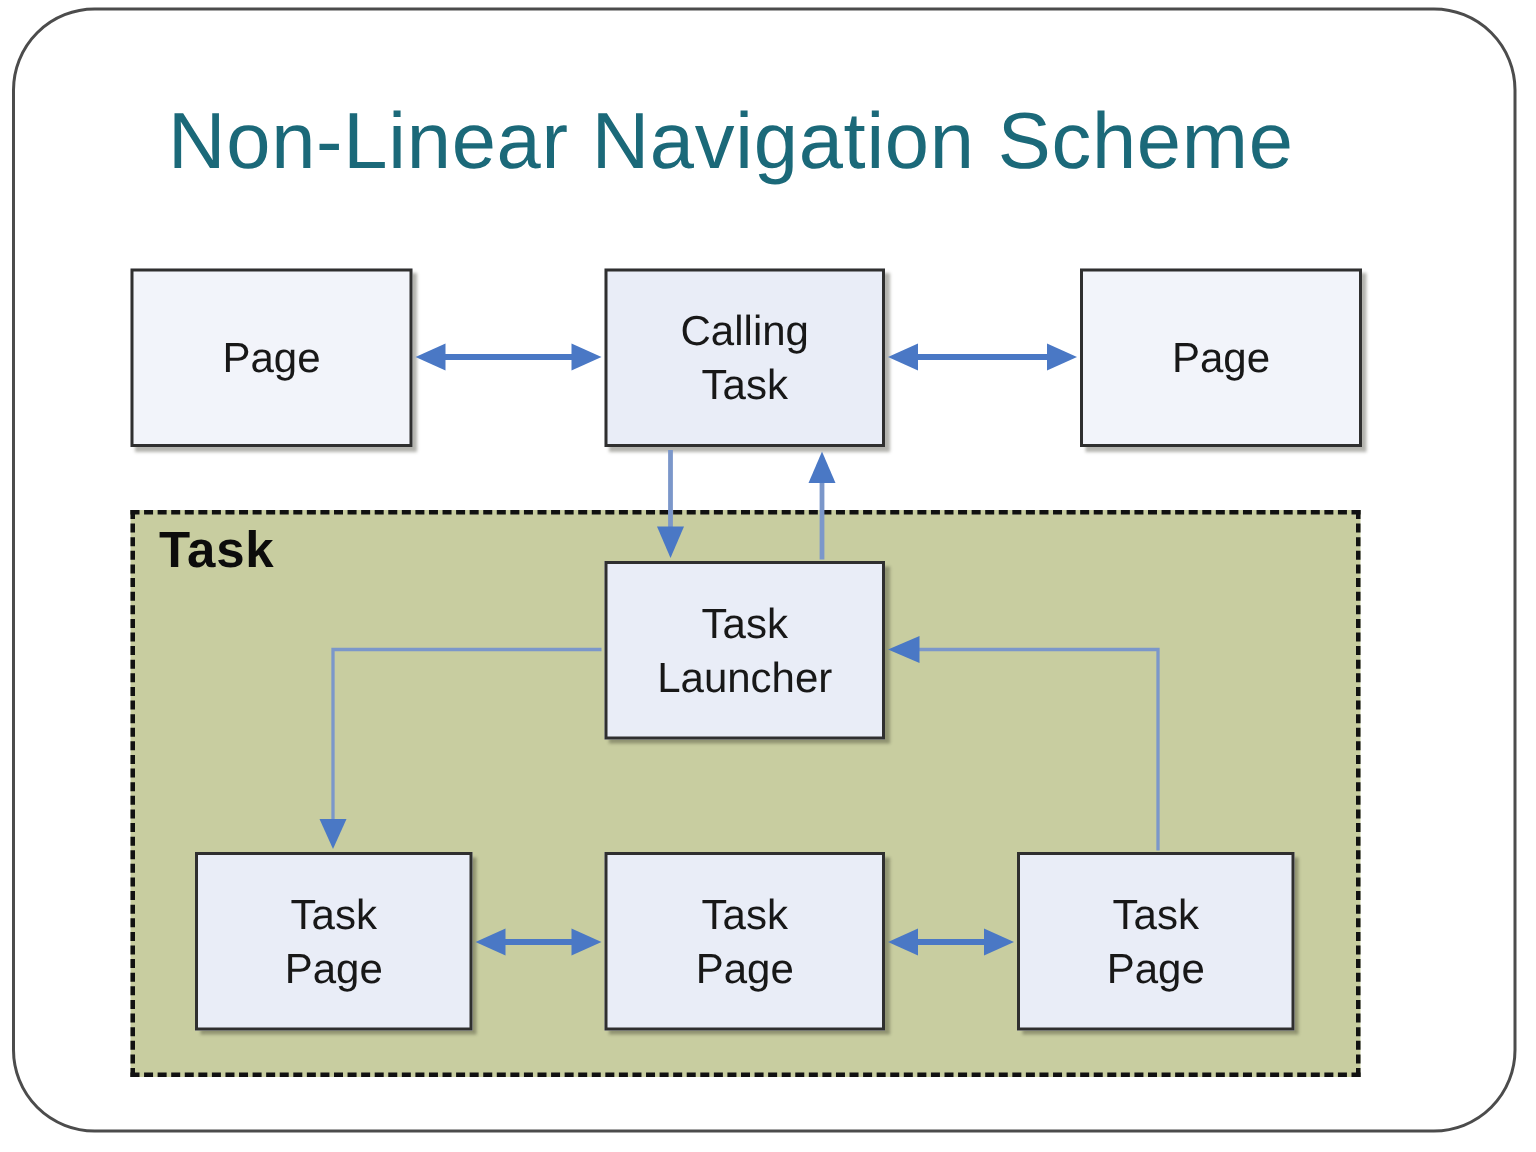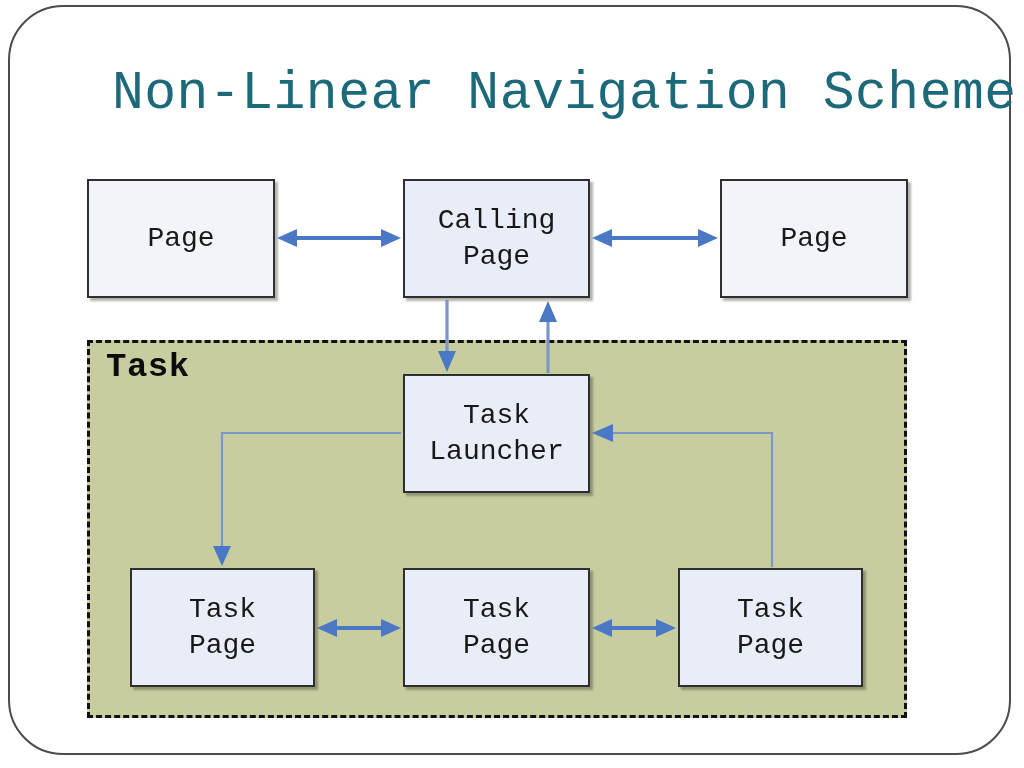--- a/index.html
+++ b/index.html
@@ -7,21 +7,20 @@
     padding: 0;
     background: #ffffff;
     font-family: "Liberation Sans", sans-serif;
   }
   .slide {
     position: relative;
     width: 1024px;
     height: 768px;
     background: #ffffff;
     overflow: hidden;
-    font-family: Liberation Mono, monospace;
   }
   .frame {
     position: absolute;
     left: 8px;
     top: 5px;
     width: 1003px;
     height: 750px;
     border: 2px solid #4c4c4c;
     border-radius: 55px;
     box-sizing: border-box;
@@ -101,21 +100,21 @@
   <div class="task-group">
     <div class="task-group-label">Task</div>
   </div>
 
   <div class="node node--side" style="left:87px;top:179px;width:188px;height:119px">
     <span class="node-label">Page</span>
   </div>
 
   <div class="node" style="left:403px;top:179px;width:187px;height:119px">
     <span class="node-label">Calling
-Page</span>
+Task</span>
   </div>
 
   <div class="node node--side" style="left:720px;top:179px;width:188px;height:119px">
     <span class="node-label">Page</span>
   </div>
 
   <div class="node" style="left:403px;top:374px;width:187px;height:119px">
     <span class="node-label">Task
 Launcher</span>
   </div>

